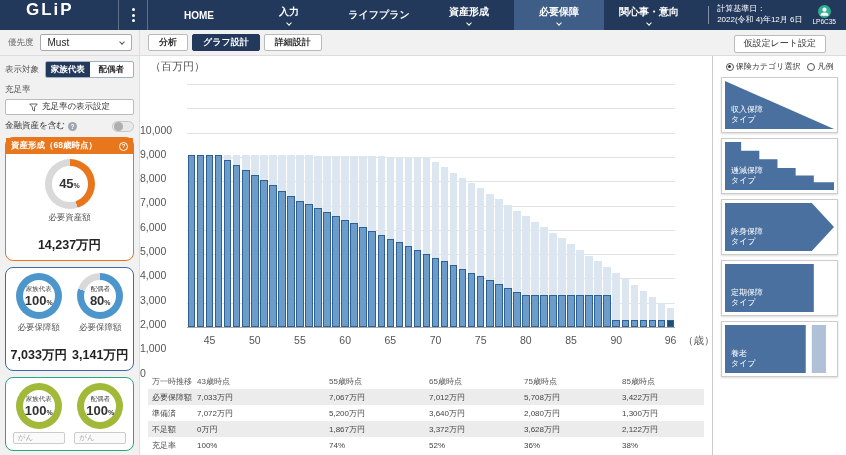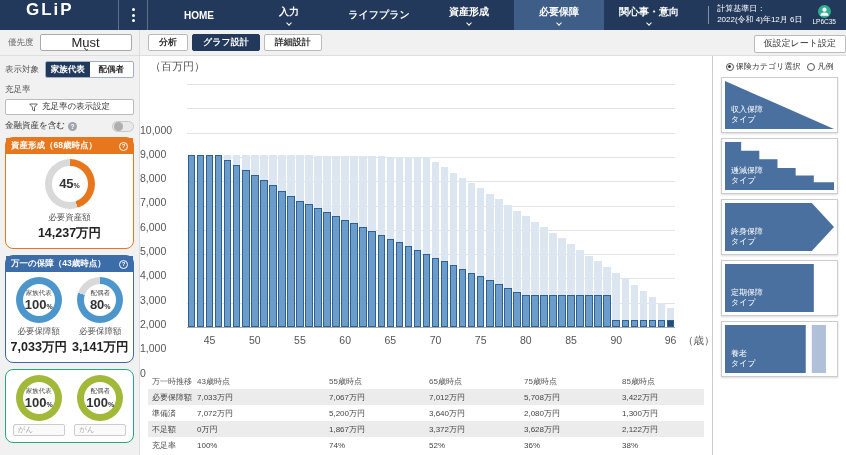--- a/index.html
+++ b/index.html
@@ -18,26 +18,26 @@
   .nav-right { margin-left:auto; display:flex; align-items:center; height:30px; }
   .nav-divider { width:1px; height:18px; background:rgba(255,255,255,.45); margin-right:8px; }
   .date-block { font-size:8px; line-height:1.35; margin-right:10px; }
   .avatar-block { display:flex; flex-direction:column; align-items:center; margin-right:10px; font-size:6.5px; line-height:1.2; cursor:pointer; }
   .avatar-block svg { width:13px; height:13px; }
 
   
   .toolbar { height:26px; background:#F1F1F1; border-bottom:1px solid #DDD; display:flex; align-items:center; }
   .toolbar-left { width:140px; height:26px; display:flex; align-items:center; gap:6px; padding-left:8px; border-right:1px solid #DDD; }
   .lbl { font-size:8.5px; color:#666; }
-  .select { background:#fff; border:1px solid #AAA; border-radius:2px; height:17px; width:92px; display:flex; align-items:center; justify-content:space-between; padding:0 7px; font-size:13px; color:#222; cursor:pointer;flex-direction:column; }
+  .select { background:#fff; border:1px solid #AAA; border-radius:2px; height:17px; width:92px; display:flex; align-items:center; justify-content:space-between; padding:0 7px; font-size:10px; color:#222; cursor:pointer; }
   .chev.dark { border-color:#555; margin-top:-2px; }
   .toolbar-mid { display:flex; gap:4px; margin-left:8px; }
   .vtab { height:17px; padding:0 10px; font-size:9px; font-weight:bold; background:#fff; border:1px solid #BBB; color:#333; display:flex; align-items:center; border-radius:2px; cursor:pointer; }
   .vtab.active { background:#22395C; border-color:#22395C; color:#fff; }
-  .toolbar-right { margin-left:auto; padding-right:0; }
+  .toolbar-right { margin-left:auto; padding-right:20px; }
   .btn { height:18px; background:#fff; border:1px solid #BBB; border-radius:2px; font-size:9px; color:#333; padding:0 9px; cursor:pointer; font-family:inherit; }
 
   
   .content { display:flex; height:399px; }
   .sidebar { width:140px; background:#F1F1F1; border-right:1px solid #DDD; padding:5px 5px 0; overflow:hidden; }
   .main { flex:1; background:#fff; position:relative; overflow:hidden; }
   .right-panel { width:134px; background:#fff; border-left:1px solid #CCC; padding-top:5px; }
 
   
   .srow { display:flex; align-items:center; gap:4px; }
@@ -57,21 +57,21 @@
   .help2 { margin-left:auto; width:9px; height:9px; border:1px solid #fff; border-radius:50%; color:#fff; font-size:6px; display:flex; align-items:center; justify-content:center; cursor:pointer; }
   .scard-b { display:flex; justify-content:space-evenly; padding:5px 2px 6px; }
   .ring-col { display:flex; flex-direction:column; align-items:center; flex:1; }
   .ring { position:relative; border-radius:50%; }
   .ring-hole { position:absolute; inset:7px; background:#fff; border-radius:50%; display:flex; flex-direction:column; align-items:center; justify-content:center; }
   .ring-lbl { font-size:6.5px; color:#444; }
   .ring-pct { font-size:13px; font-weight:bold; color:#333; line-height:1.05; }
   .ring-pct small { font-size:7px; font-weight:bold; }
   .mini-select { margin-top:3px; width:52px; height:12px; border:1px solid #CCC; background:#FAFAFA; color:#AAA; font-size:7.5px; display:flex; align-items:center; justify-content:space-between; padding:0 4px; border-radius:2px; cursor:pointer; }
   .cap { font-size:8.5px; color:#555; margin-top:3px; }
-  .amt { font-size:12.5px; font-weight:bold; color:#222; margin-top:1px; }
+  .amt { font-size:12.5px; font-weight:bold; color:#222; margin-top:13px; }
 
   
   .chart-area { position:relative; height:312px; }
   .unit { position:absolute; left:10px; top:3px; font-size:11px; color:#555; }
   .grid { position:absolute; height:1px; background:#E3E3E3; }
   .xaxis { position:absolute; height:1px; background:#A9A9A9; }
   .ylab { position:absolute; width:31px; text-align:left; font-size:10.5px; color:#555;margin-top:45px; }
   .xlab { position:absolute; width:28px; text-align:center; font-size:10.5px; color:#555; }
   .xsuffix { position:absolute; font-size:10.5px; color:#555; }
   .slot { position:absolute; cursor:pointer; }
@@ -201,24 +201,20 @@
                   <div class="ring-hole">
                     <div class="ring-pct">45<small>%</small></div>
                   </div>
                 </div>
                 <div class="cap">必要資産額</div>
                 <div class="amt">14,237万円</div>
               </div>
             </div>
           </div>
           <div class="scard" style="--ac: #3C6DA8;">
-            <div class="scard-h">
-              <span>万一の保障（43歳時点）</span>
-              <span class="help2">?</span>
-            </div>
             <div class="scard-b">
               <div class="ring-col">
                 <div class="ring" style="width: 46px; height: 46px; background: conic-gradient(rgb(77, 150, 204) 100%, rgb(217, 217, 217) 0deg);">
                   <div class="ring-hole">
                     <div class="ring-lbl">家族代表</div>
                     <div class="ring-pct">100<small>%</small></div>
                   </div>
                 </div>
                 <div class="cap">必要保障額</div>
                 <div class="amt">7,033万円</div>

